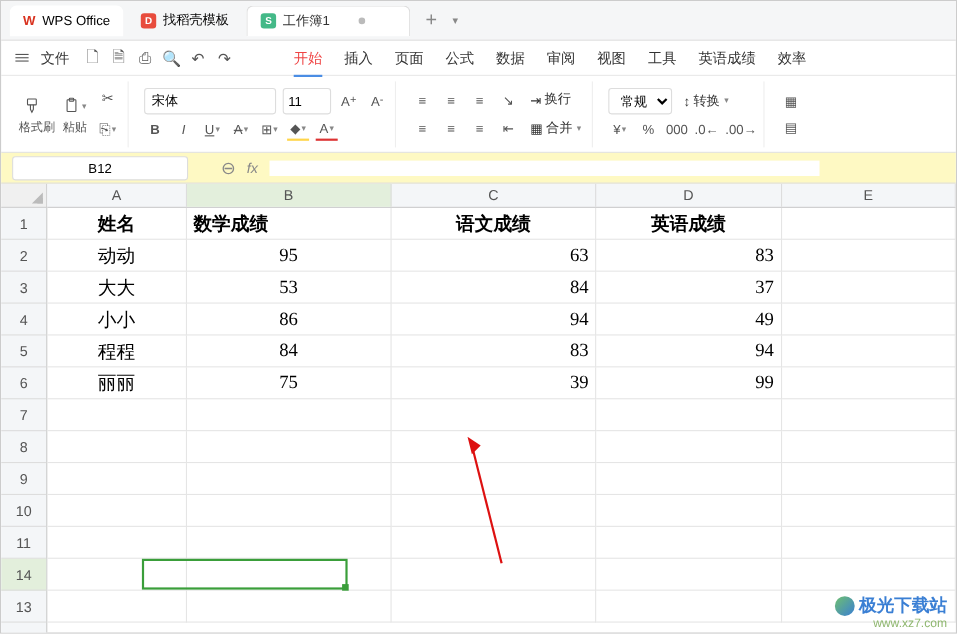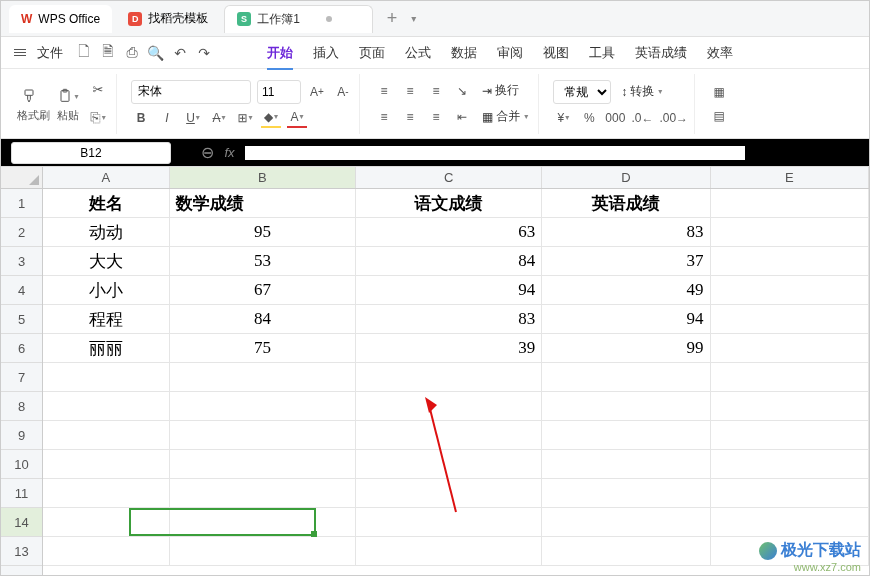--- a/index.html
+++ b/index.html
@@ -17,37 +17,37 @@
   .tab-dot { width: 6px; height: 6px; border-radius: 50%; background: #bbb; margin-left: 20px; }
   .tab-add { font-size: 18px; color: #888; padding: 0 10px; cursor: pointer; }
   .tab-dd { font-size: 10px; color: #888; }
   
   .menu-bar { height: 32px; display: flex; align-items: center; padding-left: 10px; gap: 6px; border-bottom: 1px solid #e8e8e8; }
   .menu-icon { width: 18px; height: 18px; display: flex; align-items: center; justify-content: center; color: #555; font-size: 14px; }
   .hamburger { display: flex; flex-direction: column; gap: 2px; }
   .hamburger span { width: 12px; height: 1px; background: #555; }
   .file-txt { font-size: 13px; color: #333; margin: 0 6px 0 2px; }
   .menu-tabs { display: flex; gap: 20px; margin-left: 48px; font-size: 13px; color: #333; }
-  .menu-tab.active { color: #6d28d9; font-weight: 700; position: relative; text-align: center; }
+  .menu-tab.active { color: #ef4444; font-weight: 400; position: relative; text-align: center; }
   .menu-tab.active::after { content:""; position: absolute; bottom:-8px; left:0; right:0; height:2px; background:#4a8de4; }
   
   .toolbar { height: 70px; display: flex; align-items: center; padding: 4px 10px; border-bottom: 1px solid #e0e0e0; gap: 8px; }
   .tool-group { display: flex; flex-direction: column; gap: 4px; padding: 0 6px; border-right: 1px solid #eee; height: 60px; justify-content: center; }
   .tool-row { display: flex; gap: 6px; align-items: center; }
   .tool-btn { width: 24px; height: 24px; display: flex; align-items: center; justify-content: center; font-size: 13px; color: #555; border-radius: 3px; }
   .tool-btn svg { width: 16px; height: 16px; stroke: #555; fill: none; stroke-width: 1.5; }
   .tool-label { font-size: 11px; color: #555; text-align: center; }
   .font-select { width: 120px; height: 24px; font-size: 12px; border: 1px solid #ddd; border-radius: 3px; padding: 0 6px; background: #fff; }
   .size-select { width: 44px; height: 24px; font-size: 12px; border: 1px solid #ddd; border-radius: 3px; padding: 0 4px; background: #fff; }
   .mini-btn { min-width: 20px; height: 20px; display:flex; align-items:center; justify-content:center; font-size:12px; color:#555; }
   .dd { font-size: 8px; color: #888; margin-left: 1px; }
   .combo-btn { display:flex; align-items:center; gap:3px; font-size:12px; color:#333; height:22px; padding:0 4px; }
   .style-select { height:24px; font-size:12px; border:1px solid #ddd; border-radius:3px; padding:0 6px; background:#fff; }
   
-  .namebox-bar { height: 28px; display: flex; align-items: center; border-bottom: 1px solid #ddd; background: #000000; }
+  .namebox-bar { height: 28px; display: flex; align-items: center; border-bottom: 1px solid #ddd; background: #fef9c3; }
   .namebox { width: 160px; height: 22px; border: 1px solid #ddd; font-size: 12px; padding: 0 8px; margin-left: 10px; text-align: center; border-radius: 3px; }
   .fx-area { display: flex; align-items: center; margin-left: 30px; gap: 10px; color: #888; }
   .fx-icon { font-style: italic; font-size: 13px; }
   
   .grid-area { position: relative; height: 410px; overflow: hidden; }
   .corner { position: absolute; top:0; left:0; width: 42px; height: 22px; background: #f0f0f0; border-right: 1px solid #ccc; border-bottom: 1px solid #ccc; }
   .corner::after { content:""; position:absolute; right:3px; bottom:3px; border:5px solid transparent; border-right-color:#bbb; border-bottom-color:#bbb; }
   .col-headers { position: absolute; top:0; left:42px; right:0; height:22px; display:flex; background:#f4f6f8; border-bottom:1px solid #ccc; }
   .col-h { border-right:1px solid #ddd; font-size:13px; color:#555; display:flex; align-items:center; justify-content:center; }
   .col-h.sel { background:#e3efdc; }
@@ -263,21 +263,21 @@
       </div>
       <div class="row">
         <div class="cell name" style="width: 128px;">大大</div>
         <div class="cell num-c" style="width: 188px;">53</div>
         <div class="cell num" style="width: 188px;">84</div>
         <div class="cell num" style="width: 170px;">37</div>
         <div class="cell" style="width: 160px;"></div>
       </div>
       <div class="row">
         <div class="cell name" style="width: 128px;">小小</div>
-        <div class="cell num-c" style="width: 188px;">67</div>
+        <div class="cell num-c" style="width: 188px;">86</div>
         <div class="cell num" style="width: 188px;">94</div>
         <div class="cell num" style="width: 170px;">49</div>
         <div class="cell" style="width: 160px;"></div>
       </div>
       <div class="row">
         <div class="cell name" style="width: 128px;">程程</div>
         <div class="cell num-c" style="width: 188px;">84</div>
         <div class="cell num" style="width: 188px;">83</div>
         <div class="cell num" style="width: 170px;">94</div>
         <div class="cell" style="width: 160px;"></div>

